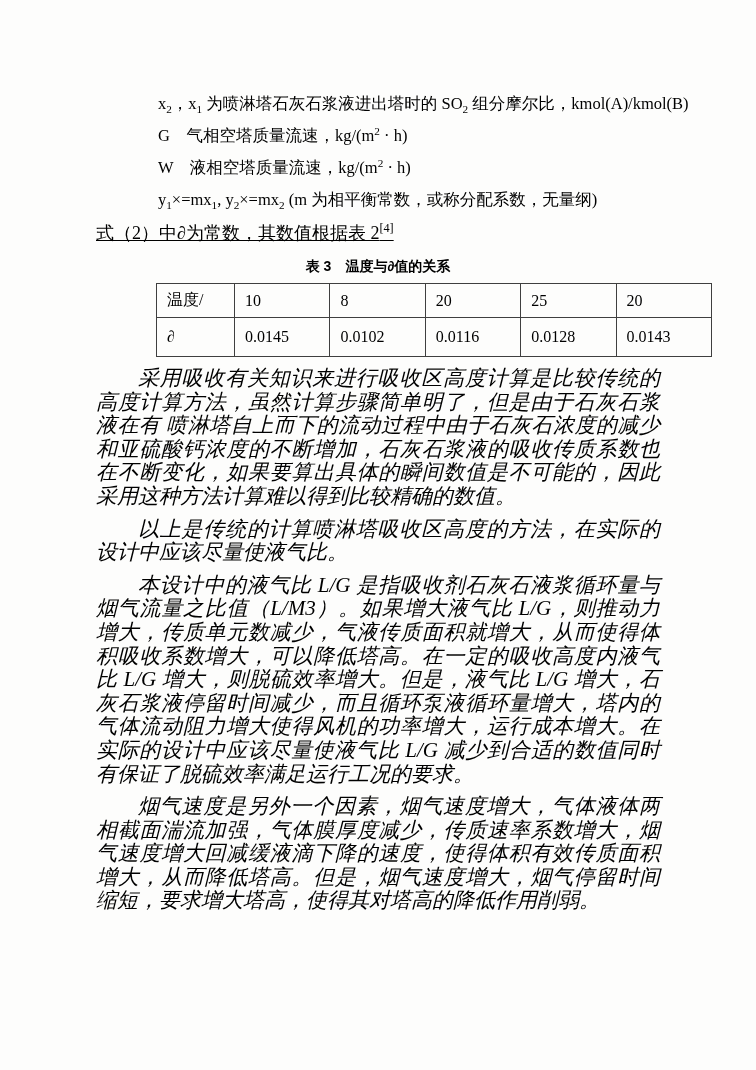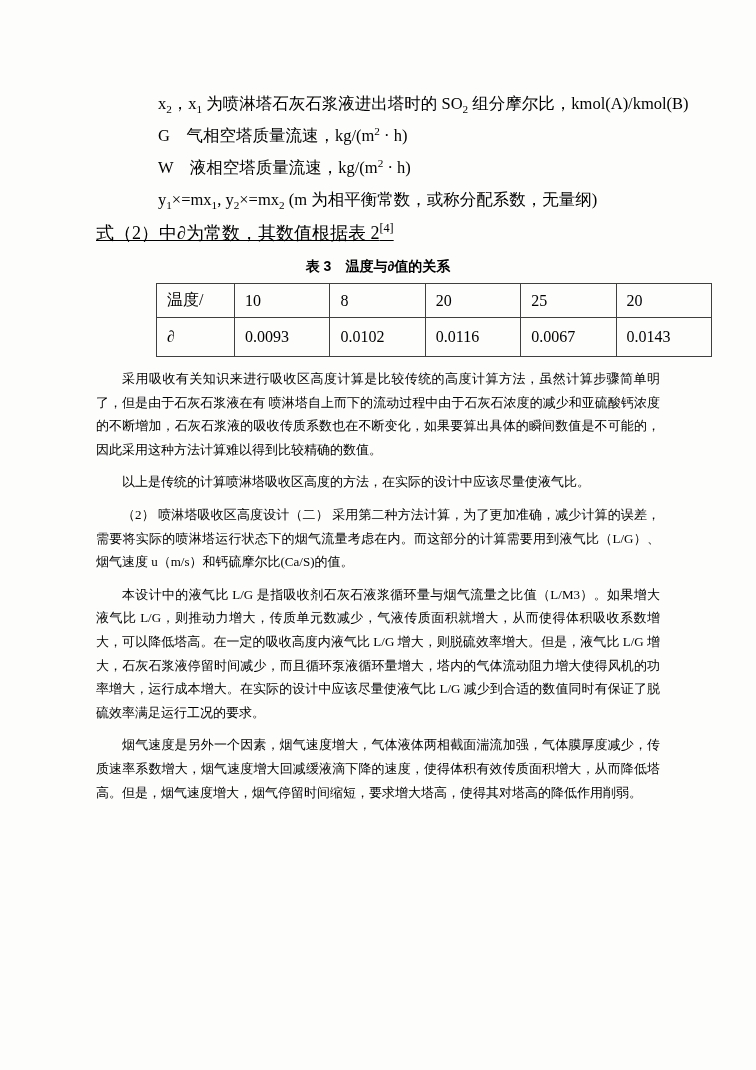--- a/index.html
+++ b/index.html
@@ -57,25 +57,26 @@
     vertical-align: middle;
     text-align: left;
   }
   table.data-table col.label-col { width: 78px; }
   table.data-table tr.header-row td { height: 29px; }
   table.data-table tr.value-row td { height: 34px; }
   .body-text {
     margin-top: 10px;
   }
   .body-text p {
-    font-size: 13px;
+    font-size: 21px;
     line-height: 23.6px;
     text-align: justify;
     text-indent: 2em;
     margin: 9px 0;
+    font-style: italic;
   }
   .body-text p.spread {
     line-height: 35px;
   }
 </style>
 </head>
 <body>
 
 <div class="page">
 
@@ -103,30 +104,29 @@
       <tr class="header-row">
         <td>温度/</td>
         <td>10</td>
         <td>8</td>
         <td>20</td>
         <td>25</td>
         <td>20</td>
       </tr>
       <tr class="value-row">
         <td>∂</td>
-        <td>0.0093</td>
+        <td>0.0145</td>
         <td>0.0102</td>
         <td>0.0116</td>
-        <td>0.0067</td>
+        <td>0.0128</td>
         <td>0.0143</td>
       </tr>
     </tbody>
   </table>
 
   <div class="body-text">
     <p>采用吸收有关知识来进行吸收区高度计算是比较传统的高度计算方法，虽然计算步骤简单明了，但是由于石灰石浆液在有 喷淋塔自上而下的流动过程中由于石灰石浓度的减少和亚硫酸钙浓度的不断增加，石灰石浆液的吸收传质系数也在不断变化，如果要算出具体的瞬间数值是不可能的，因此采用这种方法计算难以得到比较精确的数值。</p>
     <p>以上是传统的计算喷淋塔吸收区高度的方法，在实际的设计中应该尽量使液气比。</p>
-    <p>（2） 喷淋塔吸收区高度设计（二） 采用第二种方法计算，为了更加准确，减少计算的误差，需要将实际的喷淋塔运行状态下的烟气流量考虑在内。而这部分的计算需要用到液气比（L/G）、烟气速度 u（m/s）和钙硫摩尔比(Ca/S)的值。</p>
     <p>本设计中的液气比 L/G 是指吸收剂石灰石液浆循环量与烟气流量之比值（L/M3）。如果增大液气比 L/G，则推动力增大，传质单元数减少，气液传质面积就增大，从而使得体积吸收系数增大，可以降低塔高。在一定的吸收高度内液气比 L/G 增大，则脱硫效率增大。但是，液气比 L/G 增大，石灰石浆液停留时间减少，而且循环泵液循环量增大，塔内的气体流动阻力增大使得风机的功率增大，运行成本增大。在实际的设计中应该尽量使液气比 L/G 减少到合适的数值同时有保证了脱硫效率满足运行工况的要求。</p>
     <p>烟气速度是另外一个因素，烟气速度增大，气体液体两相截面湍流加强，气体膜厚度减少，传质速率系数增大，烟气速度增大回减缓液滴下降的速度，使得体积有效传质面积增大，从而降低塔高。但是，烟气速度增大，烟气停留时间缩短，要求增大塔高，使得其对塔高的降低作用削弱。</p>
   </div>
 
 </div>
 
 </body></html>

